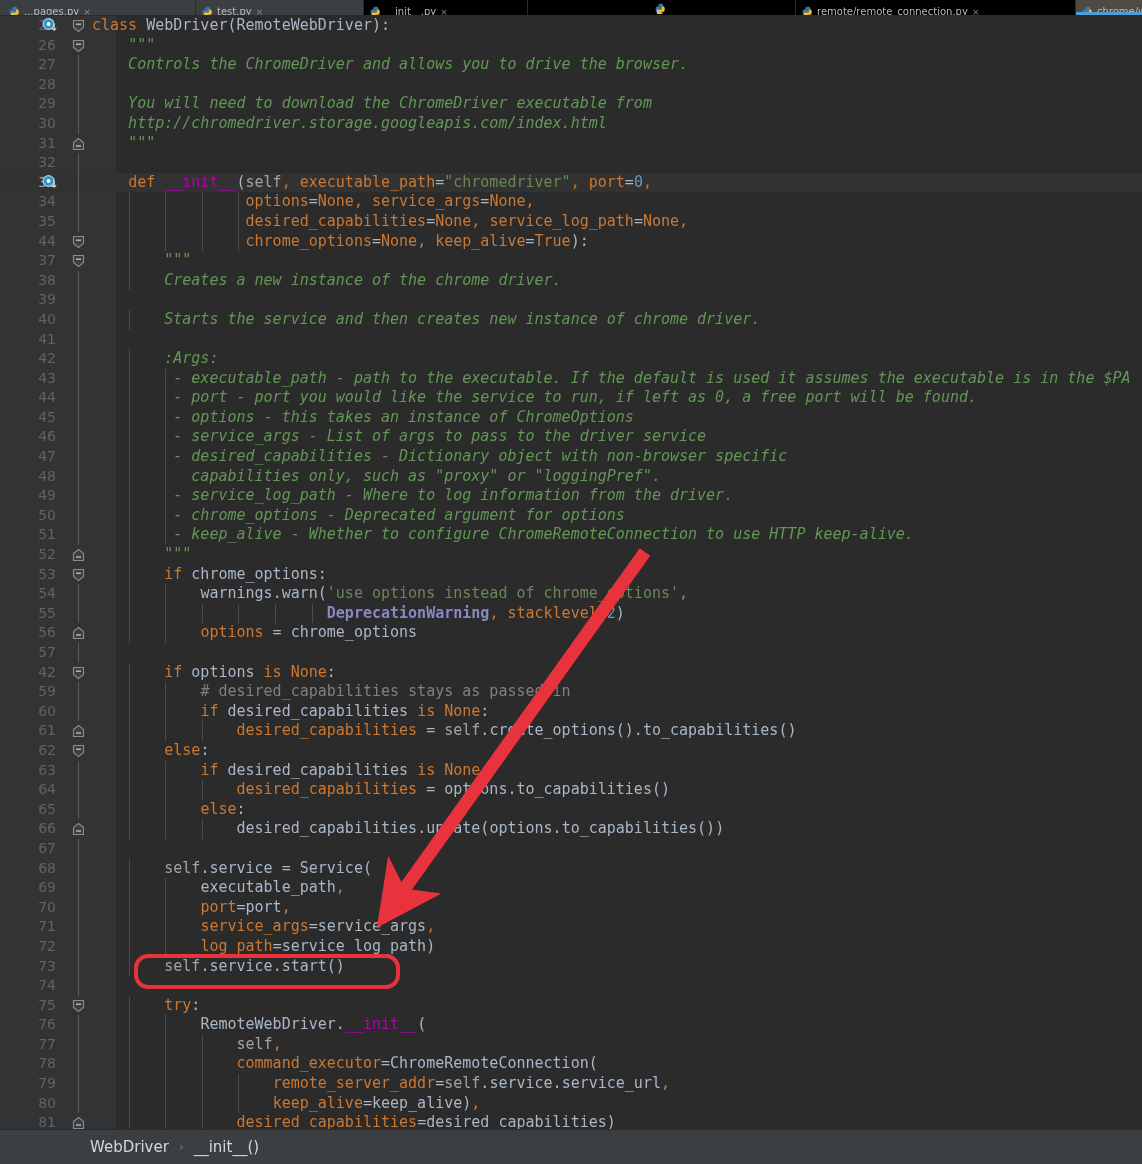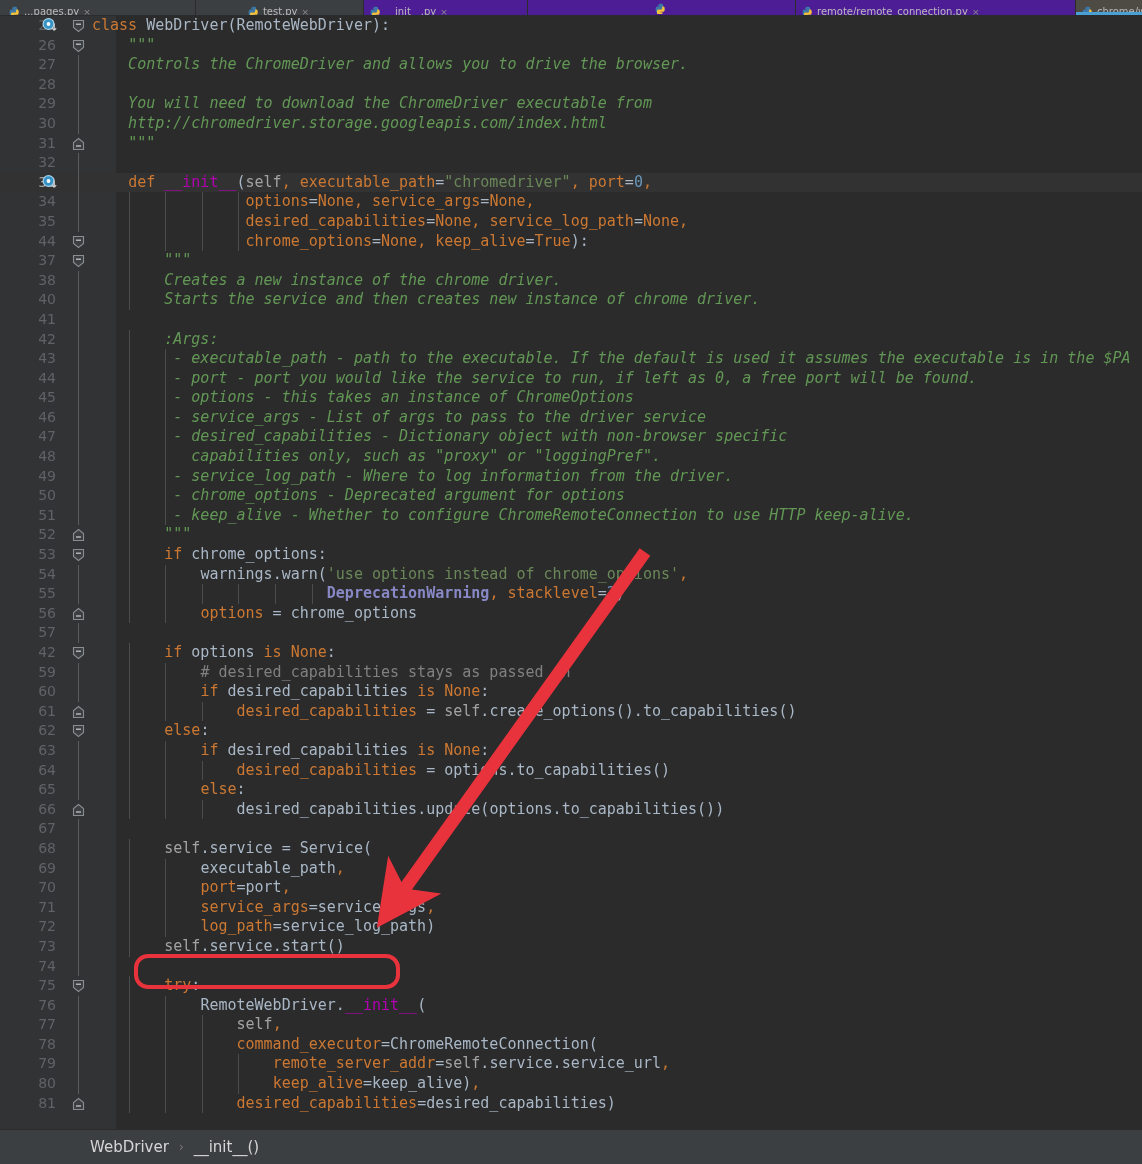--- a/index.html
+++ b/index.html
@@ -36,21 +36,21 @@
     height: 16px;
     display: flex;
     align-items: center;
     gap: 4px;
     padding: 0 8px 0 6px;
     background: #3c3f41;
     border-right: 1px solid #2b2b2b;
     flex: none;
     overflow: hidden;
   }
-  .tab.inactive-dark { background: #4c1d95; text-decoration: underline; }
+  .tab.inactive-dark { background: #000000; text-decoration: underline; }
   .tab.active { background: #4e4a44; }
   .tab .tab-underline {
     position: absolute;
     left: 0; right: 0; bottom: 0;
     height: 3px;
     background: #4a9fd5;
   }
   .tab-label {
     font-family: "DejaVu Sans", sans-serif;
     font-size: 10px;
@@ -213,21 +213,21 @@
   <div class="tabbar" id="tabbar">
       <div class="tab" style="width: 196px; padding-left: 9px;">
         <svg class="py-icon" viewBox="0 0 16 16">
 <path d="M7.7 1.2c-1.6 0-2.9.5-2.9 1.9v1.6h3.1v.5H3.5c-1.2 0-2.2.8-2.4 2.2-.2 1.6-.2 2.6 0 4.2.2 1.3.9 2.2 2.1 2.2h1.1v-1.9c0-1.3 1.2-2.5 2.6-2.5h2.9c1.1 0 2-1 2-2.1V3.1c0-1.1-.9-1.7-2-1.9h-2zm-1.6.9c.3 0 .6.3.6.6s-.3.6-.6.6-.6-.3-.6-.6.3-.6.6-.6z" fill="#3c78a8"></path>
 <path d="M11.3 14.8c1.6 0 2.9-.5 2.9-1.9v-1.6h-3.1v-.5h4.4c1.2 0 2.2-.8 2.4-2.2" fill="none"></path>
 <path d="M10.4 5.3v1.8c0 1.4-1.2 2.5-2.6 2.5H4.9c-1.1 0-2 1-2 2.1v3.1c0 1.1 1 1.7 2 2 1.3.4 2.5.5 4 0 1-.3 2-.9 2-2v-1.5H7.8v-.5h4.1c1.2 0 1.6-.8 2-2 .4-1.2.4-2.4 0-4-.3-1.1-.8-1.8-2-1.8h-1.5zm-1.7 7.4c.3 0 .6.3.6.6s-.3.6-.6.6-.6-.3-.6-.6.3-.6.6-.6z" fill="#f0c13c"></path>
 </svg>
         <span class="tab-label">...pages.py</span>
         <span class="tab-close">×</span>
       </div>
-      <div class="tab" style="width: 168px; justify-content: center;">
+      <div class="tab" style="width: 168px;">
         <svg class="py-icon" viewBox="0 0 16 16">
 <path d="M7.7 1.2c-1.6 0-2.9.5-2.9 1.9v1.6h3.1v.5H3.5c-1.2 0-2.2.8-2.4 2.2-.2 1.6-.2 2.6 0 4.2.2 1.3.9 2.2 2.1 2.2h1.1v-1.9c0-1.3 1.2-2.5 2.6-2.5h2.9c1.1 0 2-1 2-2.1V3.1c0-1.1-.9-1.7-2-1.9h-2zm-1.6.9c.3 0 .6.3.6.6s-.3.6-.6.6-.6-.3-.6-.6.3-.6.6-.6z" fill="#3c78a8"></path>
 <path d="M11.3 14.8c1.6 0 2.9-.5 2.9-1.9v-1.6h-3.1v-.5h4.4c1.2 0 2.2-.8 2.4-2.2" fill="none"></path>
 <path d="M10.4 5.3v1.8c0 1.4-1.2 2.5-2.6 2.5H4.9c-1.1 0-2 1-2 2.1v3.1c0 1.1 1 1.7 2 2 1.3.4 2.5.5 4 0 1-.3 2-.9 2-2v-1.5H7.8v-.5h4.1c1.2 0 1.6-.8 2-2 .4-1.2.4-2.4 0-4-.3-1.1-.8-1.8-2-1.8h-1.5zm-1.7 7.4c.3 0 .6.3.6.6s-.3.6-.6.6-.6-.3-.6-.6.3-.6.6-.6z" fill="#f0c13c"></path>
 </svg>
         <span class="tab-label">test.py</span>
         <span class="tab-close">×</span>
       </div>
       <div class="tab inactive-dark" style="width: 164px;">
         <svg class="py-icon" viewBox="0 0 16 16">
@@ -301,20 +301,21 @@
         <div class="line"><span class="lineno">35</span><span class="vline"></span><span class="iguide" style="left:128.6px"></span><span class="iguide" style="left:165.2px"></span><span class="iguide" style="left:201.8px"></span><span class="iguide" style="left:238.4px"></span><span class="code">                 <span class="param">desired_capabilities</span>=<span class="kw">None</span><span class="kw">,</span> <span class="param">service_log_path</span>=<span class="kw">None</span><span class="kw">,</span></span></div>
         <div class="line"><span class="lineno">44</span><svg class="fold" viewBox="0 0 13 14">
       <path d="M1.5 1.5 h10 v7 l-5 4 l-5 -4 z" fill="#3c3f41" stroke="#8a8d8f" stroke-width="1.1"></path>
       <path d="M4 5.2 h5" stroke="#cfcfcf" stroke-width="1.2"></path>
     </svg><span class="iguide" style="left:128.6px"></span><span class="iguide" style="left:165.2px"></span><span class="iguide" style="left:201.8px"></span><span class="iguide" style="left:238.4px"></span><span class="code">                 <span class="param">chrome_options</span>=<span class="kw">None</span><span class="kw">,</span> <span class="param">keep_alive</span>=<span class="kw">True</span>):</span></div>
         <div class="line"><span class="lineno">37</span><svg class="fold" viewBox="0 0 13 14">
       <path d="M1.5 1.5 h10 v7 l-5 4 l-5 -4 z" fill="#3c3f41" stroke="#8a8d8f" stroke-width="1.1"></path>
       <path d="M4 5.2 h5" stroke="#cfcfcf" stroke-width="1.2"></path>
     </svg><span class="iguide" style="left:128.6px"></span><span class="code">        <span class="docq">"""</span></span></div>
         <div class="line"><span class="lineno">38</span><span class="vline"></span><span class="iguide" style="left:128.6px"></span><span class="code"><span class="doc">        Creates a new instance of the chrome driver.</span></span></div>
+        <div class="line"><span class="lineno">39</span><span class="vline"></span><span class="code"><span class="doc"></span></span></div>
         <div class="line"><span class="lineno">40</span><span class="vline"></span><span class="iguide" style="left:128.6px"></span><span class="code"><span class="doc">        Starts the service and then creates new instance of chrome driver.</span></span></div>
         <div class="line"><span class="lineno">41</span><span class="vline"></span><span class="code"><span class="doc"></span></span></div>
         <div class="line"><span class="lineno">42</span><span class="vline"></span><span class="iguide" style="left:128.6px"></span><span class="code"><span class="doc">        :Args:</span></span></div>
         <div class="line"><span class="lineno">43</span><span class="vline"></span><span class="iguide" style="left:128.6px"></span><span class="iguide" style="left:165.2px"></span><span class="code"><span class="doc">         - executable_path - path to the executable. If the default is used it assumes the executable is in the $PA</span></span></div>
         <div class="line"><span class="lineno">44</span><span class="vline"></span><span class="iguide" style="left:128.6px"></span><span class="iguide" style="left:165.2px"></span><span class="code"><span class="doc">         - port - port you would like the service to run, if left as 0, a free port will be found.</span></span></div>
         <div class="line"><span class="lineno">45</span><span class="vline"></span><span class="iguide" style="left:128.6px"></span><span class="iguide" style="left:165.2px"></span><span class="code"><span class="doc">         - options - this takes an instance of ChromeOptions</span></span></div>
         <div class="line"><span class="lineno">46</span><span class="vline"></span><span class="iguide" style="left:128.6px"></span><span class="iguide" style="left:165.2px"></span><span class="code"><span class="doc">         - service_args - List of args to pass to the driver service</span></span></div>
         <div class="line"><span class="lineno">47</span><span class="vline"></span><span class="iguide" style="left:128.6px"></span><span class="iguide" style="left:165.2px"></span><span class="code"><span class="doc">         - desired_capabilities - Dictionary object with non-browser specific</span></span></div>
         <div class="line"><span class="lineno">48</span><span class="vline"></span><span class="iguide" style="left:128.6px"></span><span class="iguide" style="left:165.2px"></span><span class="code"><span class="doc">           capabilities only, such as "proxy" or "loggingPref".</span></span></div>
         <div class="line"><span class="lineno">49</span><span class="vline"></span><span class="iguide" style="left:128.6px"></span><span class="iguide" style="left:165.2px"></span><span class="code"><span class="doc">         - service_log_path - Where to log information from the driver.</span></span></div>

